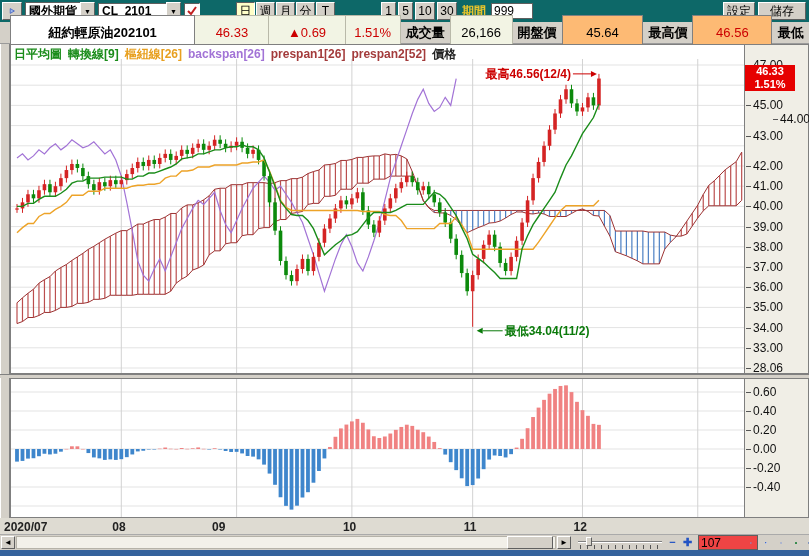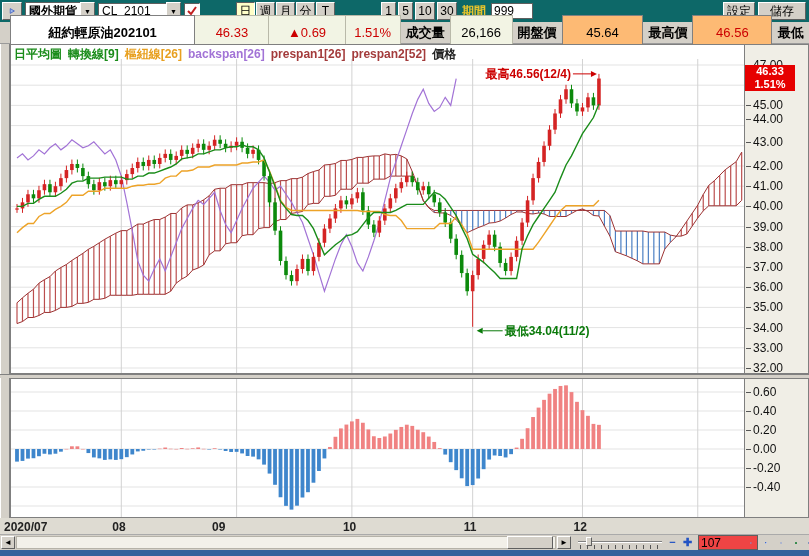--- a/index.html
+++ b/index.html
@@ -84,21 +84,21 @@
     <button class="btn3d" style="width:20px">
       <svg width="10" height="10" viewBox="0 0 10 10">
         <polygon points="2,1 9,5 2,9" fill="#9db8ec" stroke="#1c3fb4" stroke-width="1"></polygon>
       </svg>
     </button>
     <div class="combo">
       <span class="field">國外期貨</span>
       <button class="btn3d arrow">▼</button>
     </div>
     <div class="combo">
-      <span class="field" style="font-weight:normal;width:68px">CL_2101</span>
+      <span class="field" style="font-weight:bold;width:68px">CL_2101</span>
       <button class="btn3d arrow">▼</button>
     </div>
     <button class="btn3d chk sunken" style="background:#fff">
       <svg width="12" height="12" viewBox="0 0 12 12">
         <polyline points="2,6 5,9 10,2" fill="none" stroke="#c22020" stroke-width="2"></polyline>
       </svg>
     </button>
     <div style="width:30px"></div>
     <div id="period-type-buttons" style="display:flex;gap:1px">
         <button class="btn3d sel" style="width: 19px;">日</button>
@@ -520,33 +520,33 @@
         <line x1="471.67" y1="285.79200000000003" x2="491.67" y2="285.79200000000003" stroke="#0a7a0a" stroke-width="1"></line>
         <polygon points="471.67,282.79200000000003 465.67,285.79200000000003 471.67,288.79200000000003" fill="#0a7a0a"></polygon>
       </svg>
   </div>
   <div id="legend"><span style="color: rgb(26, 140, 26);">日平均圖</span><span style="color: rgb(26, 140, 26);">轉換線[9]</span><span style="color: rgb(232, 160, 32);">樞紐線[26]</span><span style="color: rgb(162, 115, 214);">backspan[26]</span><span style="color: rgb(163, 59, 59);">prespan1[26]</span><span style="color: rgb(163, 59, 59);">prespan2[52]</span><span style="color: rgb(34, 34, 34);">價格</span></div>
 
   <div class="axis" id="price-axis">
       <div class="tick" style="top: 13px;">47.00</div>
       <div class="tick" style="top: 33.2px;">46.00</div>
       <div class="tick" style="top: 53.4px;">45.00</div>
-      <div class="tick" style="top: 67px;">44.00</div>
-      <div class="tick" style="top: 90px; text-align: right;">43.00</div>
+      <div class="tick" style="top: 67px; margin-left: 27px;">44.00</div>
+      <div class="tick" style="top: 84px; text-align: right;">43.00</div>
       <div class="tick" style="top: 114px;">42.00</div>
       <div class="tick" style="top: 134.2px;">41.00</div>
       <div class="tick" style="top: 154.4px;">40.00</div>
       <div class="tick" style="top: 174.6px;">39.00</div>
       <div class="tick" style="top: 194.8px;">38.00</div>
       <div class="tick" style="top: 215px;">37.00</div>
       <div class="tick" style="top: 235.2px;">36.00</div>
       <div class="tick" style="top: 255.4px;">35.00</div>
       <div class="tick" style="top: 275.6px;">34.00</div>
       <div class="tick" style="top: 295.8px;">33.00</div>
-      <div class="tick" style="top: 316px;">32.00</div>
+      <div class="tick" style="top: 316px;">28.06</div>
     </div>
   <div id="price-marker" style="top: 64.534px; background: rgb(230, 0, 0);">
     <div>46.33</div>
     <div>1.51%</div>
   </div>
 
   <div class="pane-sep"></div>
 
   <div class="pane" id="macd-pane">
     <svg id="macd-svg" width="733" height="138">

